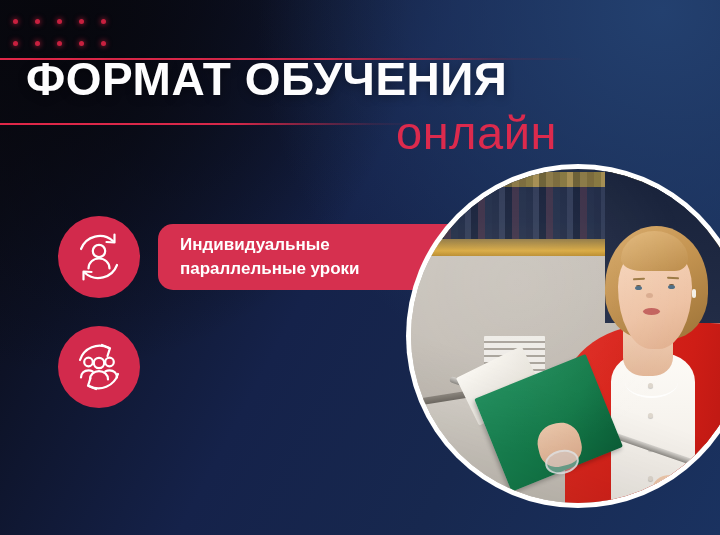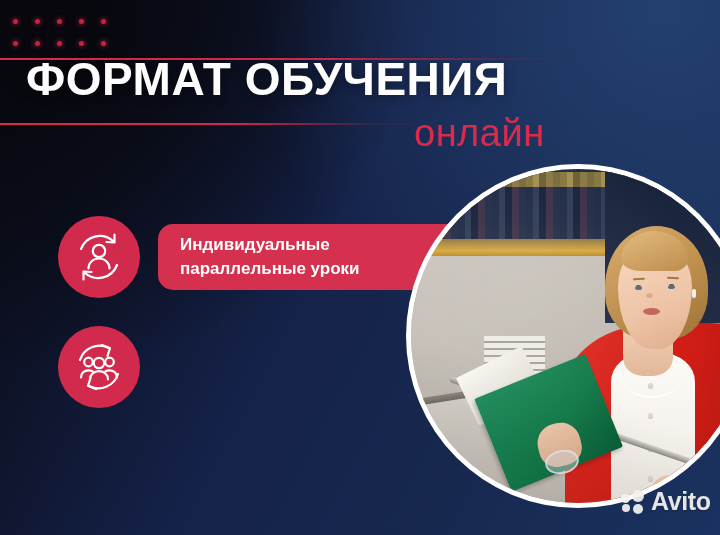--- a/index.html
+++ b/index.html
@@ -27,22 +27,22 @@
   .rule.r2{top:123px;width:425px;}
 
   
   .headline{
     position:absolute;left:26px;top:54px;
     font-size:46px;line-height:50px;font-weight:bold;letter-spacing:.5px;
     color:#fdfdfe;white-space:nowrap;
     text-shadow:0 2px 10px rgba(0,0,0,.35);
   }
   .subline{
-    position:absolute;left:414px;top:108px;
-    font-size:38px;line-height:50px;font-weight:normal;letter-spacing:.5px;
+    position:absolute;left:396px;top:108px;
+    font-size:47px;line-height:50px;font-weight:normal;letter-spacing:.5px;
     color:#dc2a4d;white-space:nowrap;
   }
 
   
   .feature{position:absolute;display:flex;align-items:center;}
   .feature.f1{left:58px;top:216px;}
   .feature.f2{left:58px;top:326px;}
 
   .icon-circle{
     width:82px;height:82px;border-radius:50%;
@@ -268,23 +268,14 @@
         <div class="ph-bookpg"></div>
         <div class="ph-book"></div>
         <div class="ph-hand"></div>
         <div class="ph-watch"></div>
         <div class="ph-hand2"></div>
         <div class="ph-shade"></div>
       </div>
     </div>
   </div>
 
-  <div class="avito">
-    <div class="marks">
-      <i style="left:0;top:4px;width:9px;height:9px"></i>
-      <i style="left:11px;top:0;width:12px;height:12px"></i>
-      <i style="left:1px;top:14px;width:8px;height:8px"></i>
-      <i style="left:12px;top:14px;width:10px;height:10px"></i>
-    </div>
-    <div class="wtext">Avito</div>
-  </div>
 
 </div>
 
 </body></html>

